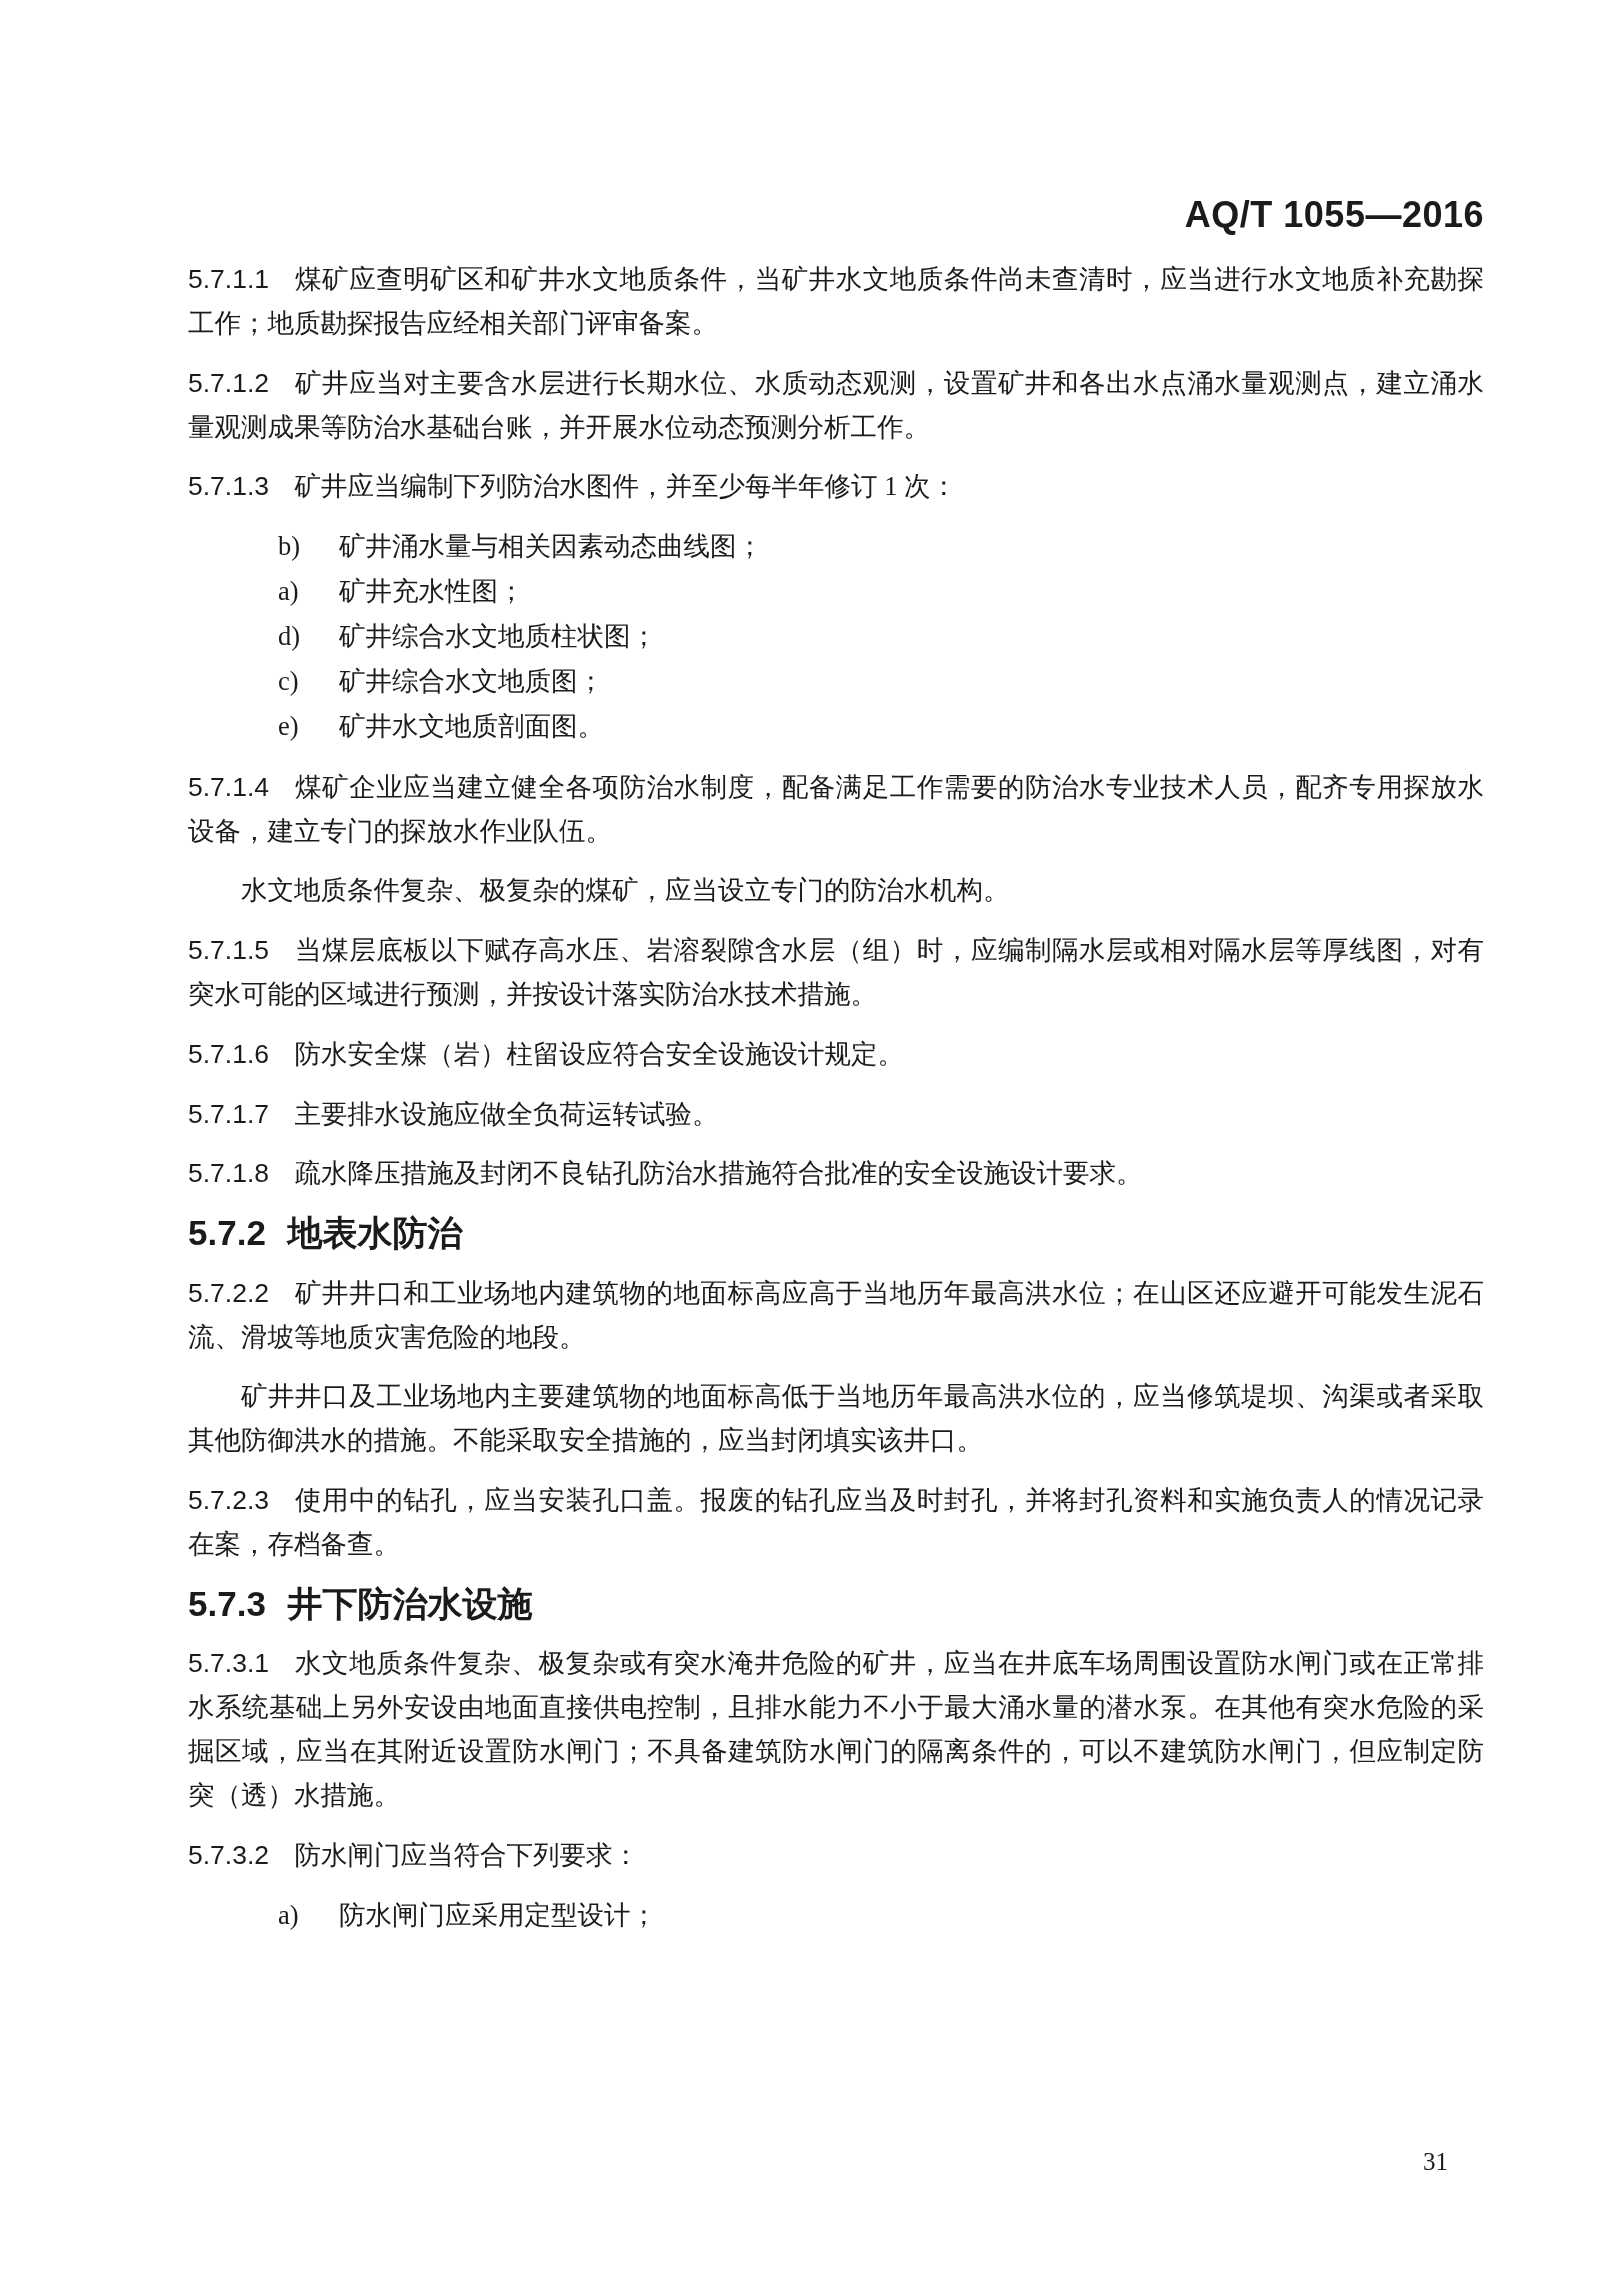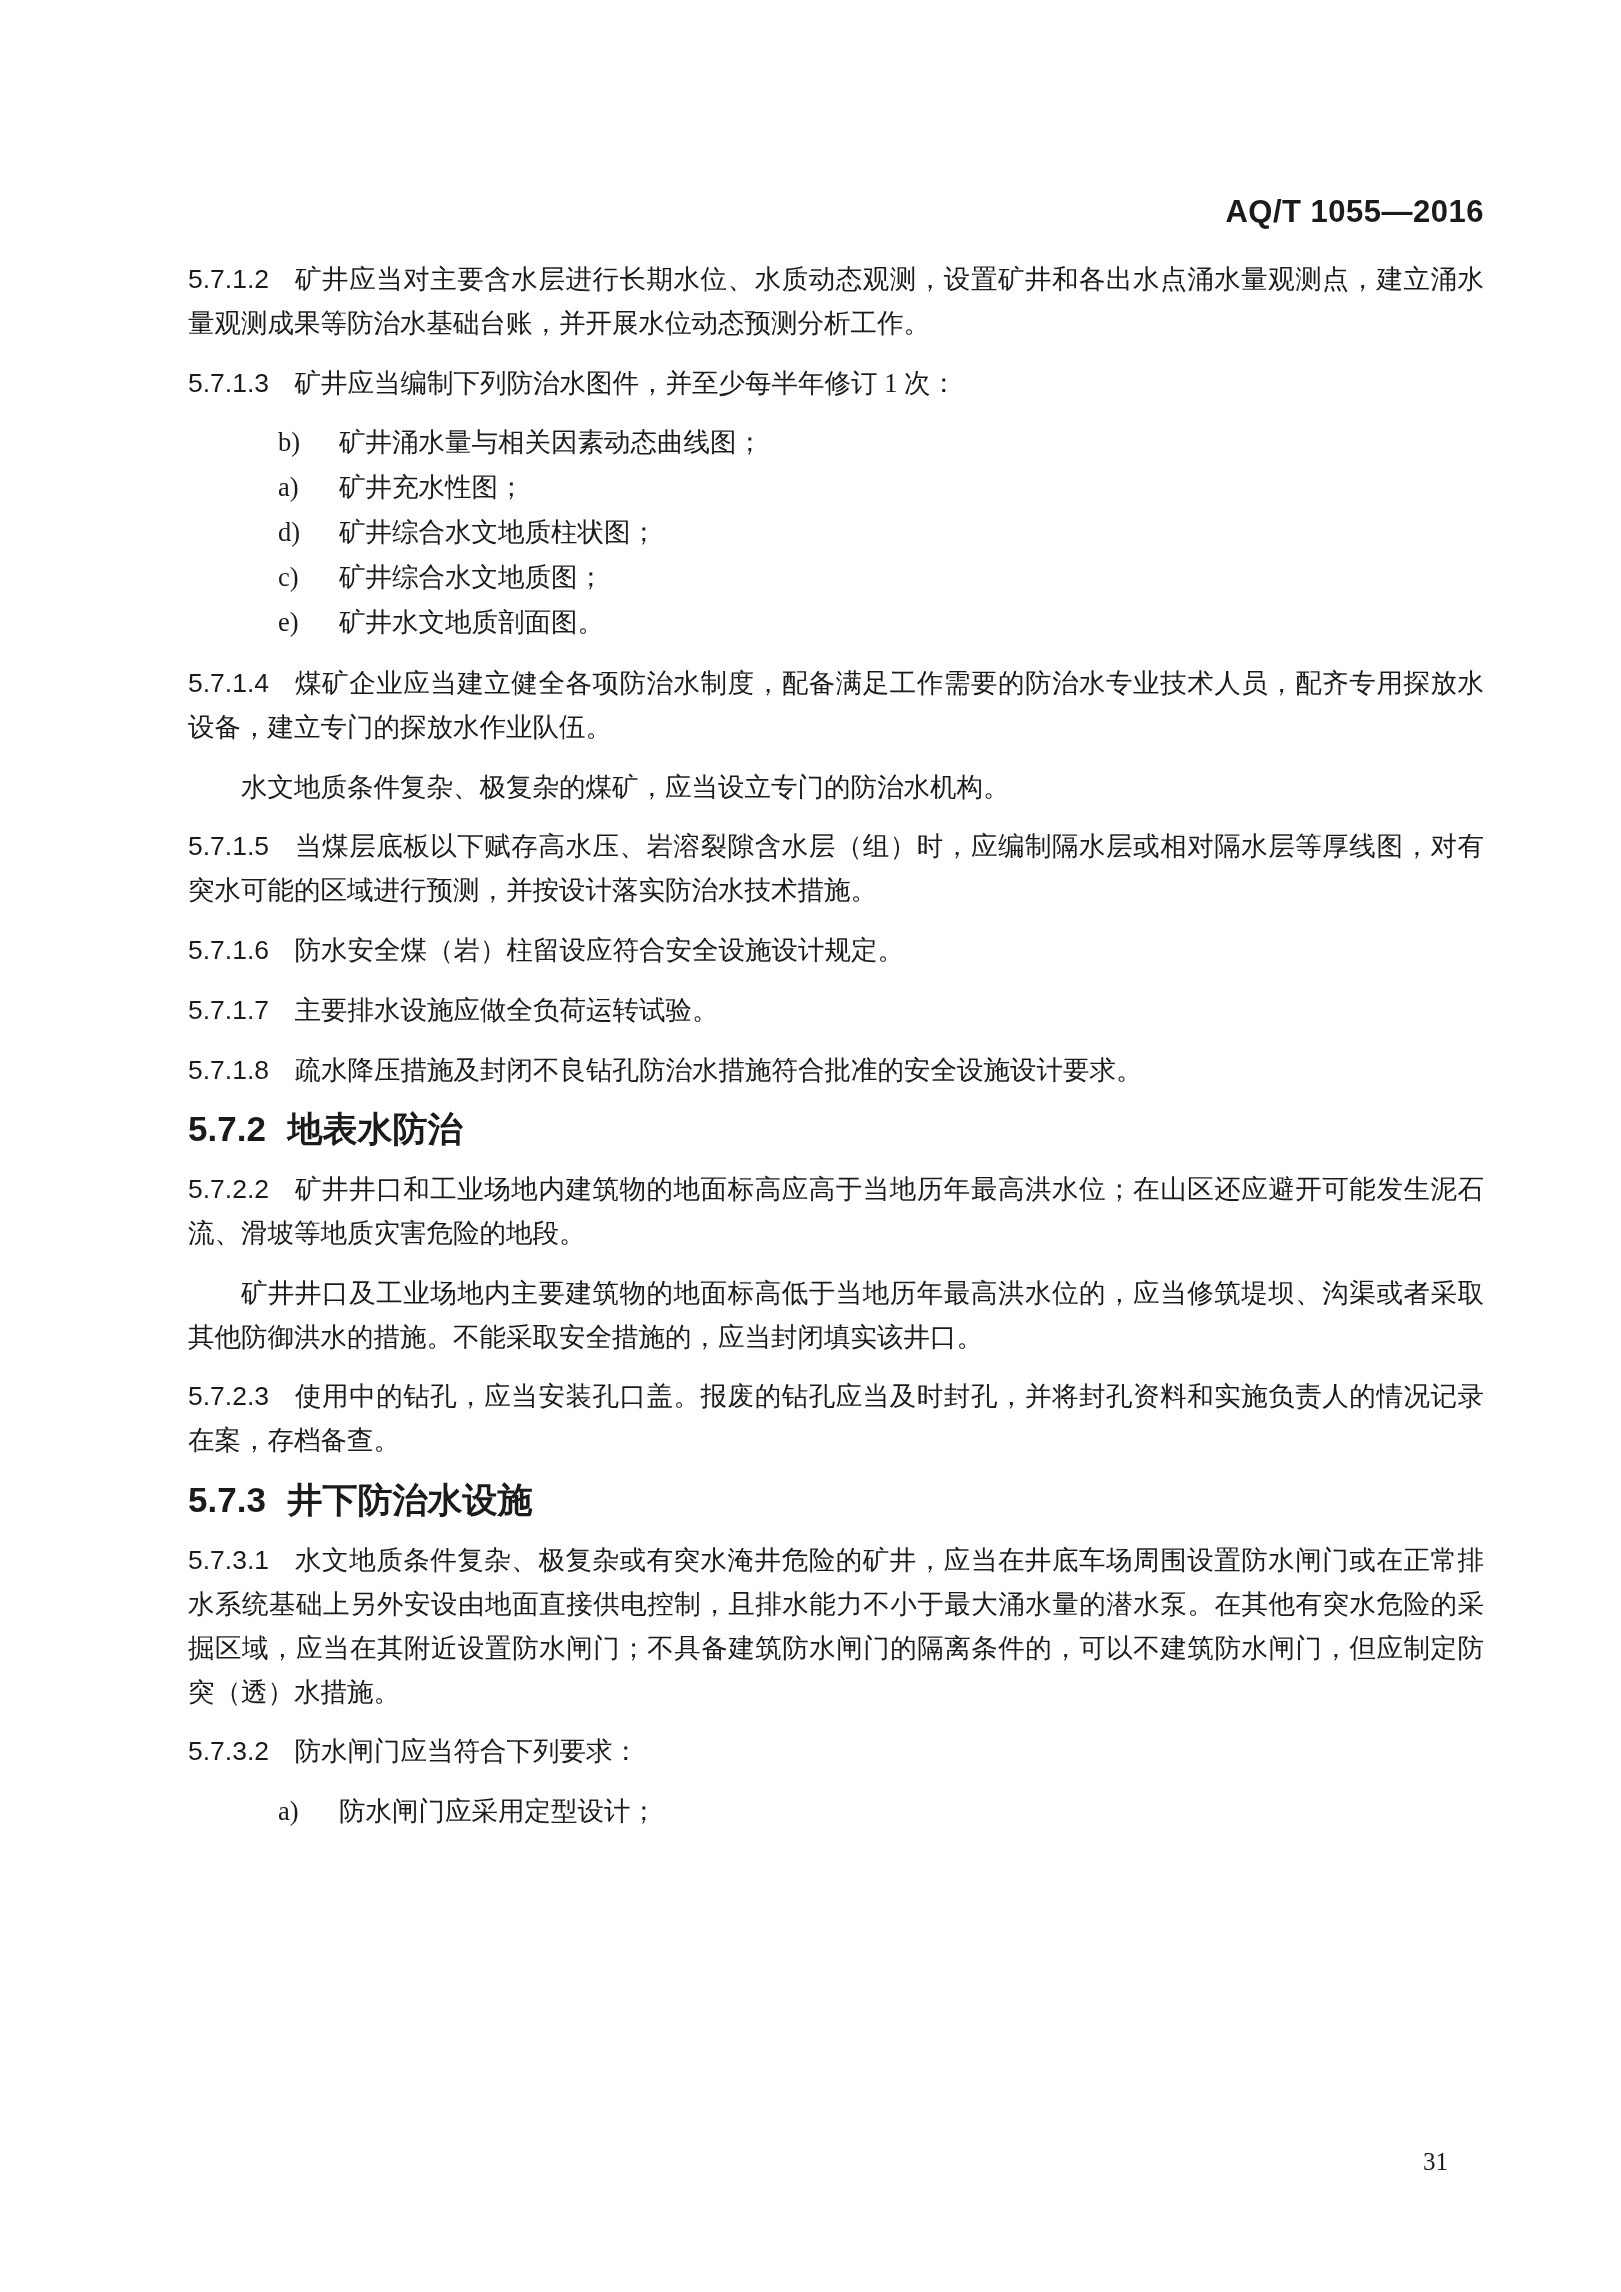--- a/index.html
+++ b/index.html
@@ -15,21 +15,21 @@
     overflow: hidden;
   }
   .header {
     position: absolute;
     top: 194px;
     left: 188px;
     width: 1296px;
     text-align: right;
     font-family: "Liberation Sans", "DejaVu Sans", sans-serif;
     font-weight: bold;
-    font-size: 31px;
+    font-size: 36px;
     letter-spacing: 0.5px;
   }
   .body {
     position: absolute;
     top: 257px;
     left: 188px;
     width: 1296px;
     font-size: 26.5px;
     line-height: 44px;
     text-align: justify;
@@ -70,20 +70,21 @@
 <body>
 
 <div class="page">
 
   <div class="header">
     <span>AQ/T 1055—2016</span>
   </div>
 
   <div class="body">
 
+    <p class="clause"><span class="num">5.7.1.1</span><span>煤矿应查明矿区和矿井水文地质条件，当矿井水文地质条件尚未查清时，应当进行水文地质补充勘探工作；地质勘探报告应经相关部门评审备案。</span></p>
 
     <p class="clause"><span class="num">5.7.1.2</span><span>矿井应当对主要含水层进行长期水位、水质动态观测，设置矿井和各出水点涌水量观测点，建立涌水量观测成果等防治水基础台账，并开展水位动态预测分析工作。</span></p>
 
     <p class="clause"><span class="num">5.7.1.3</span><span>矿井应当编制下列防治水图件，并至少每半年修订 1 次：</span></p>
 
     <div class="list">
       <p class="list-item"><span class="marker">b)</span><span>矿井涌水量与相关因素动态曲线图；</span></p>
       <p class="list-item"><span class="marker">a)</span><span>矿井充水性图；</span></p>
       <p class="list-item"><span class="marker">d)</span><span>矿井综合水文地质柱状图；</span></p>
       <p class="list-item"><span class="marker">c)</span><span>矿井综合水文地质图；</span></p>

